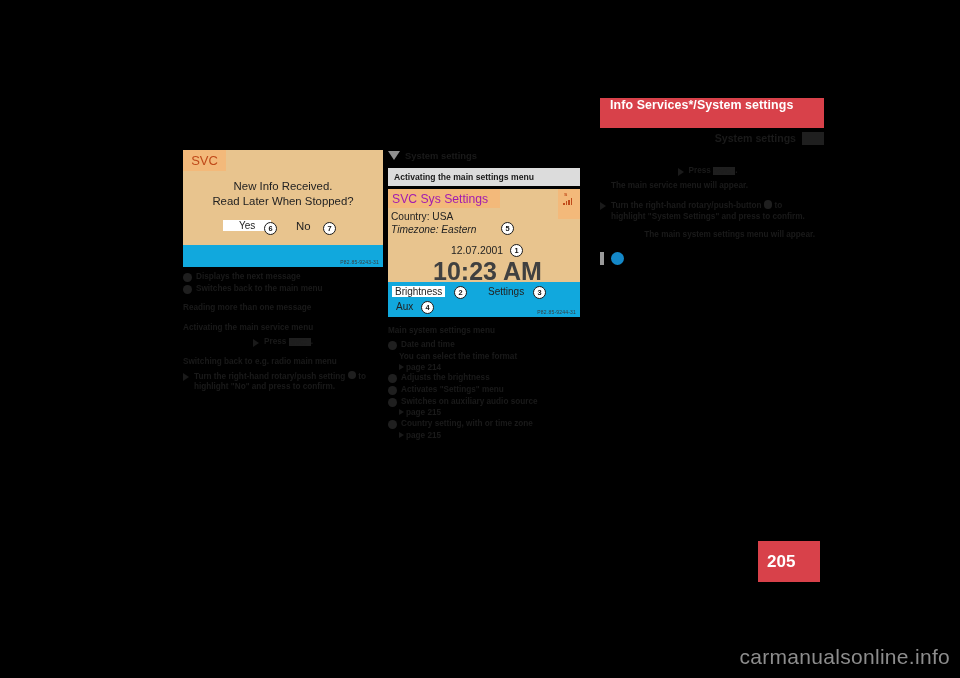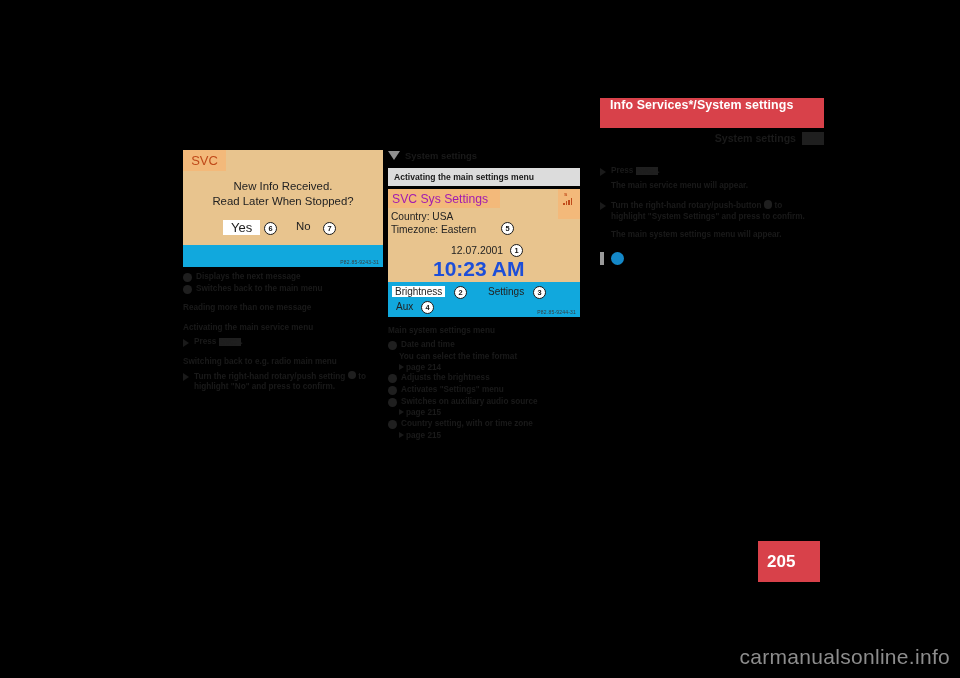--- a/index.html
+++ b/index.html
@@ -24,21 +24,21 @@
 
   
   .col{position:absolute;top:150px;color:#1a1a1a;}
   .col1{left:183px;width:200px;}
   .col2{left:388px;width:192px;}
   .col3{left:600px;width:215px;}
 
   
   .h3{font-size:8.2px;font-weight:bold;margin:9px 0 4px 0;line-height:1.25;}
   .para{font-size:8.2px;font-weight:bold;line-height:1.3;margin:0 0 3px 0;}
-  .step{display:flex;align-items:flex-start;gap:5px;margin:0 0 4px 0;}
+  .step{display:flex;align-items:flex-start;gap:5px;margin:0 0 4px 0;justify-content:center;}
   .tri{flex:0 0 auto;width:0;height:0;margin-top:2px;
        border-top:4.2px solid transparent;border-bottom:4.2px solid transparent;
        border-left:6px solid #1a1a1a;}
   .step-tx{font-size:8.2px;font-weight:bold;line-height:1.32;}
   .indent{margin-left:11px;}
   .kbd{display:inline-block;background:#1f1f1f;color:#1f1f1f;padding:0 1px;
        min-width:20px;height:8px;vertical-align:-1px;}
   .cnum{display:inline-block;width:8.5px;height:8.5px;border-radius:50%;
         background:#1f1f1f;vertical-align:-1px;}
   .arrowref{display:inline-block;width:0;height:0;vertical-align:0px;margin-right:2px;
@@ -65,41 +65,41 @@
             font-family:"Liberation Sans",sans-serif;letter-spacing:.2px;}
 
   
   .s1{width:200px;height:117px;}
   .s1 .tag{position:absolute;left:0;top:0;width:43px;height:21px;background:#f3b97a;
            display:flex;align-items:center;justify-content:center;}
   .s1 .tag span{font-size:13px;color:#c04a1a;font-weight:normal;}
   .s1 .l1{position:absolute;left:0;top:30px;width:100%;text-align:center;font-size:11.4px;color:#222;}
   .s1 .l2{position:absolute;left:0;top:45px;width:100%;text-align:center;font-size:11.4px;color:#222;}
   .s1 .btnrow{position:absolute;left:0;top:70px;width:100%;height:20px;}
-  .s1 .yes{position:absolute;left:40px;top:0;background:#fff;padding:0 8px;font-size:13px;color:#222;text-align:center;}
+  .s1 .yes{position:absolute;left:40px;top:0;background:#fff;padding:0 16px;font-size:10px;color:#222;text-align:center;}
   .s1 .no{position:absolute;left:113px;top:0;font-size:11.4px;color:#222;}
   .s1 .blue{position:absolute;left:0;bottom:0;width:100%;height:22px;background:#11a8dd;}
   .circ{display:inline-flex;align-items:center;justify-content:center;
         width:11px;height:11px;border:1.1px solid #1a1a1a;border-radius:50%;
         background:#fff;font-size:7.4px;font-weight:bold;color:#111;}
   .circ-abs{position:absolute;}
 
   
   .s2{width:192px;height:128px;}
   .s2 .tag{position:absolute;left:0;top:0;width:112px;height:19px;background:#f3b97a;
            display:flex;align-items:center;}
   .s2 .tag span{font-size:12.2px;color:#a21caf;margin-left:4px;}
   .s2 .sig{position:absolute;right:0;top:0;width:22px;height:30px;background:#f3b97a;}
   .s2 .sig .s{position:absolute;left:6px;top:2px;font-size:6px;color:#c04a1a;font-weight:bold;}
   .s2 .sig .bars{position:absolute;left:5px;top:9px;display:flex;align-items:flex-end;gap:1px;}
   .s2 .sig .bars i{display:block;width:1.6px;background:#c04a1a;}
   .s2 .cty{position:absolute;left:3px;top:22px;font-size:10.2px;color:#222;}
-  .s2 .tz{position:absolute;left:3px;top:35px;font-size:10.2px;color:#222;}
+  .s2 .tz{position:absolute;left:3px;top:35px;font-size:10.2px;color:#222;font-style:italic;}
   .s2 .date{position:absolute;left:63px;top:56px;font-size:10.4px;color:#222;}
-  .s2 .time{position:absolute;left:45px;top:68px;font-size:21px;color:#1d4ed8;font-weight:bold;}
+  .s2 .time{position:absolute;left:45px;top:68px;font-size:25px;color:#404040;font-weight:bold;}
   .s2 .blue{position:absolute;left:0;bottom:0;width:100%;height:35px;background:#11a8dd;}
   .s2 .bri{position:absolute;left:4px;top:4px;background:#fff;padding:0 3px;font-size:10px;color:#222;}
   .s2 .set{position:absolute;left:100px;top:4px;font-size:10px;color:#222;}
   .s2 .aux{position:absolute;left:8px;top:19px;font-size:10px;color:#222;}
 
   
   .note{position:relative;padding-left:9px;margin-top:12px;}
   .note-bar{position:absolute;left:0;top:0;width:4px;height:100%;background:#9a9a9a;}
   .note-dot{width:13px;height:13px;border-radius:50%;background:#1488c8;margin:0 0 5px 2px;}
   .note-tx{font-size:8.2px;font-weight:bold;line-height:1.35;color:#1a1a1a;}
@@ -245,21 +245,21 @@
     <div class="step">
       <span class="tri"></span>
       <span class="step-tx"><span>Press </span><span class="kbd">SVC</span><span>.</span></span>
     </div>
     <div class="para indent">The main service menu will appear.</div>
 
     <div class="step" style="margin-top:9px;">
       <span class="tri"></span>
       <span class="step-tx"><span>Turn the right-hand rotary/push-button </span><span class="cnum"></span><span> to highlight "System Settings" and press to confirm.</span></span>
     </div>
-    <div class="para indent" style="margin-top:7px;">The main system settings menu will appear.</div>
+    <div class="para indent" style="margin-top:7px;text-align:right;">The main system settings menu will appear.</div>
 
     <div class="note">
       <div class="note-bar"></div>
       <div class="note-dot"></div>
     </div>
   </div>
 
 </div>
 
 </body></html>

